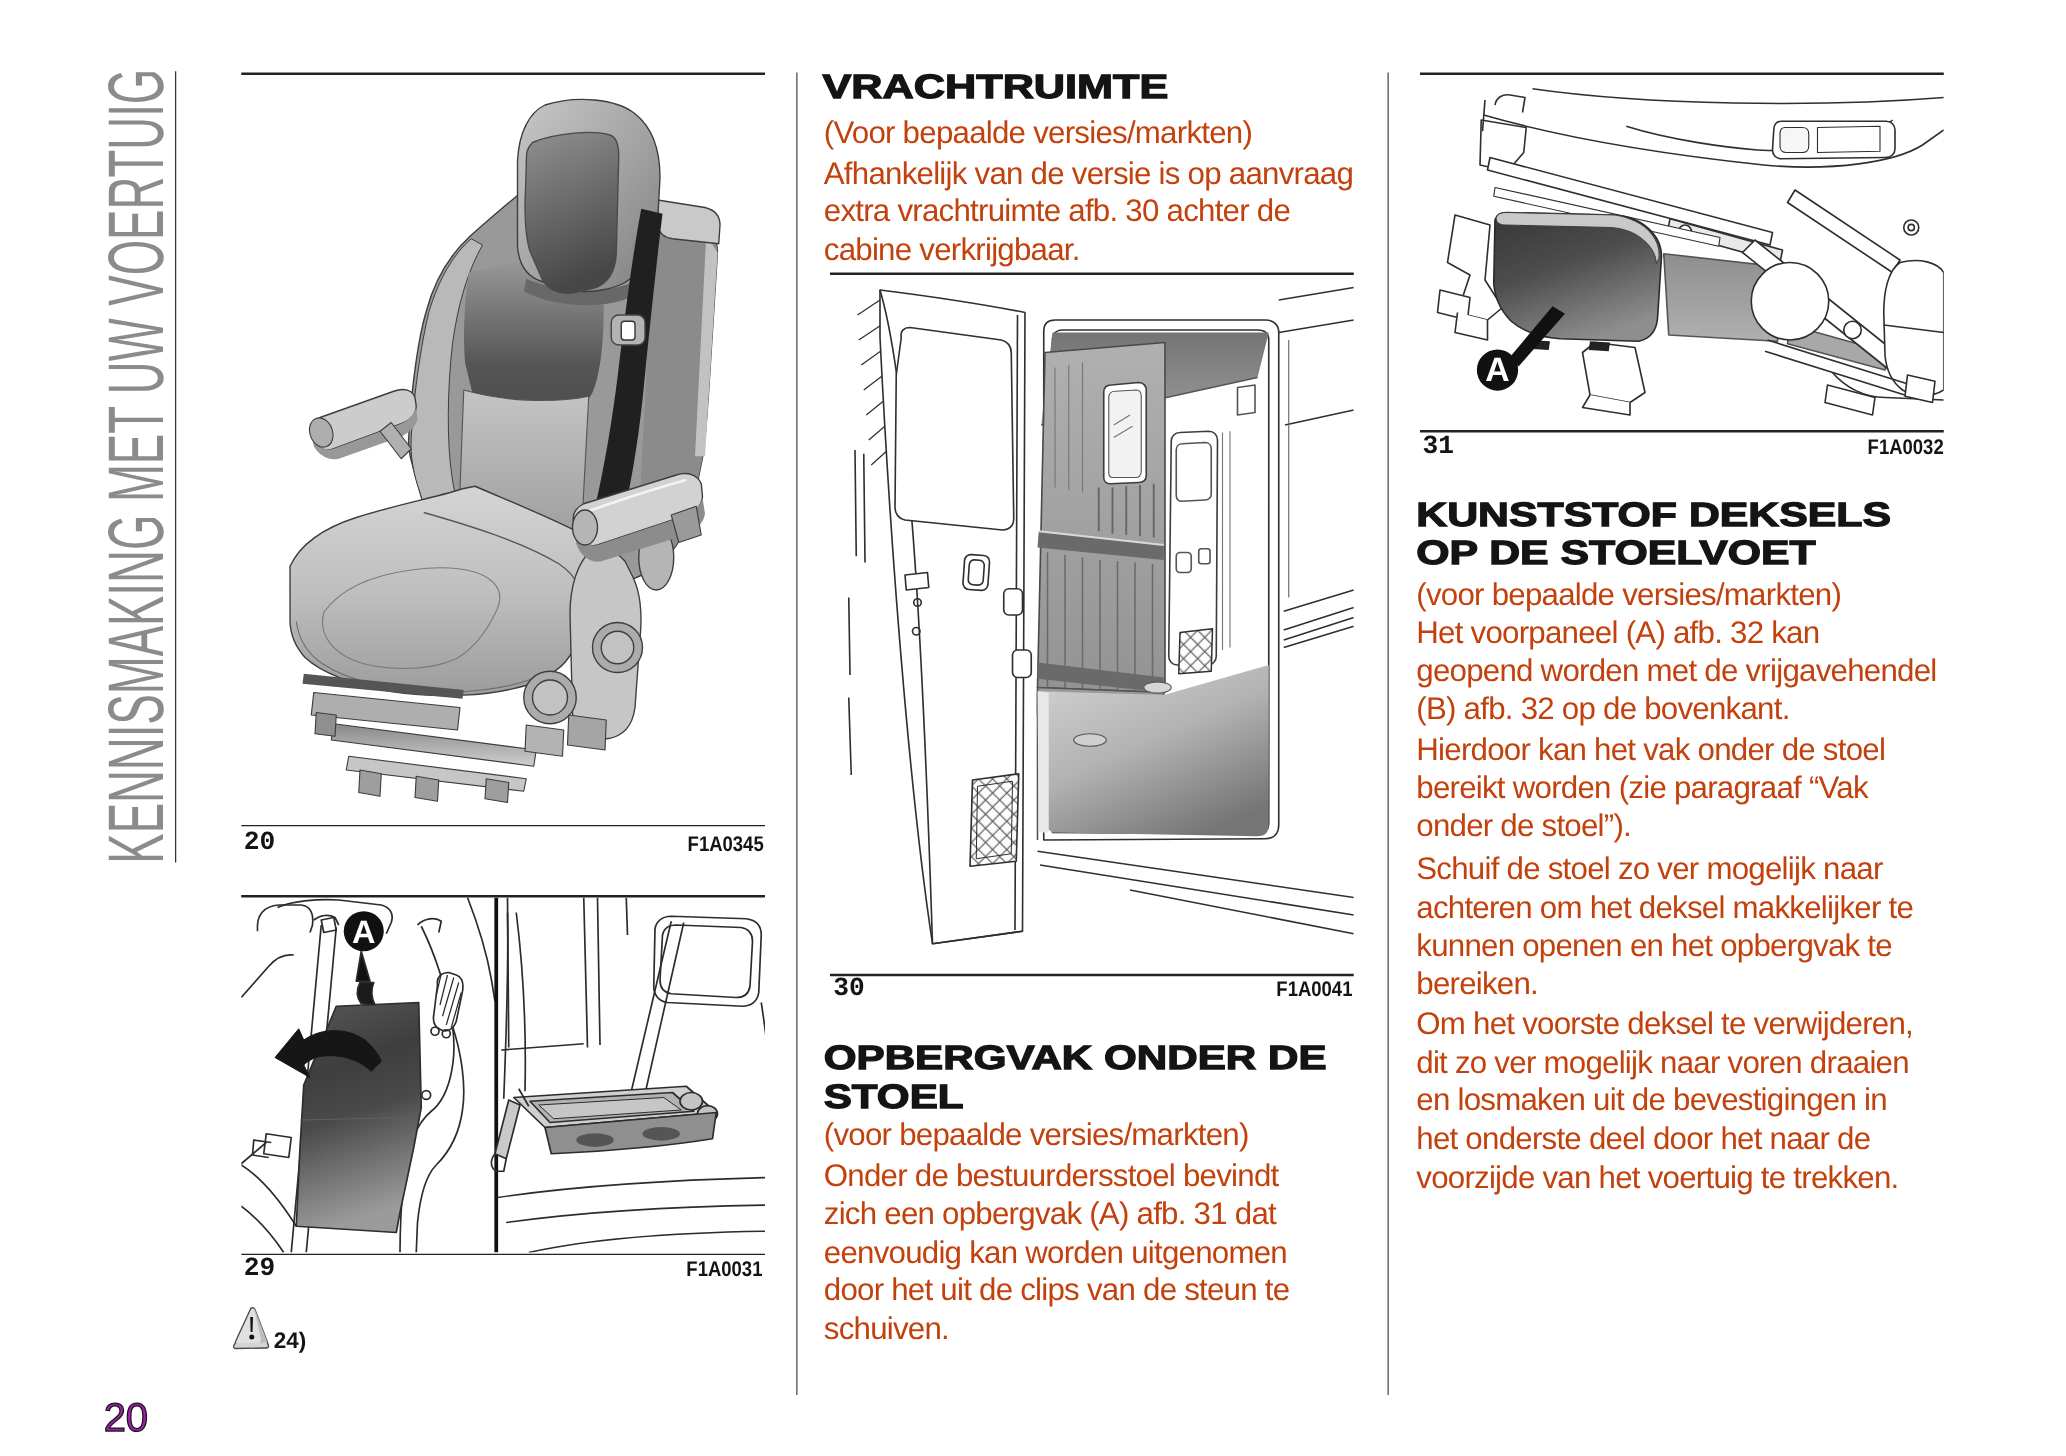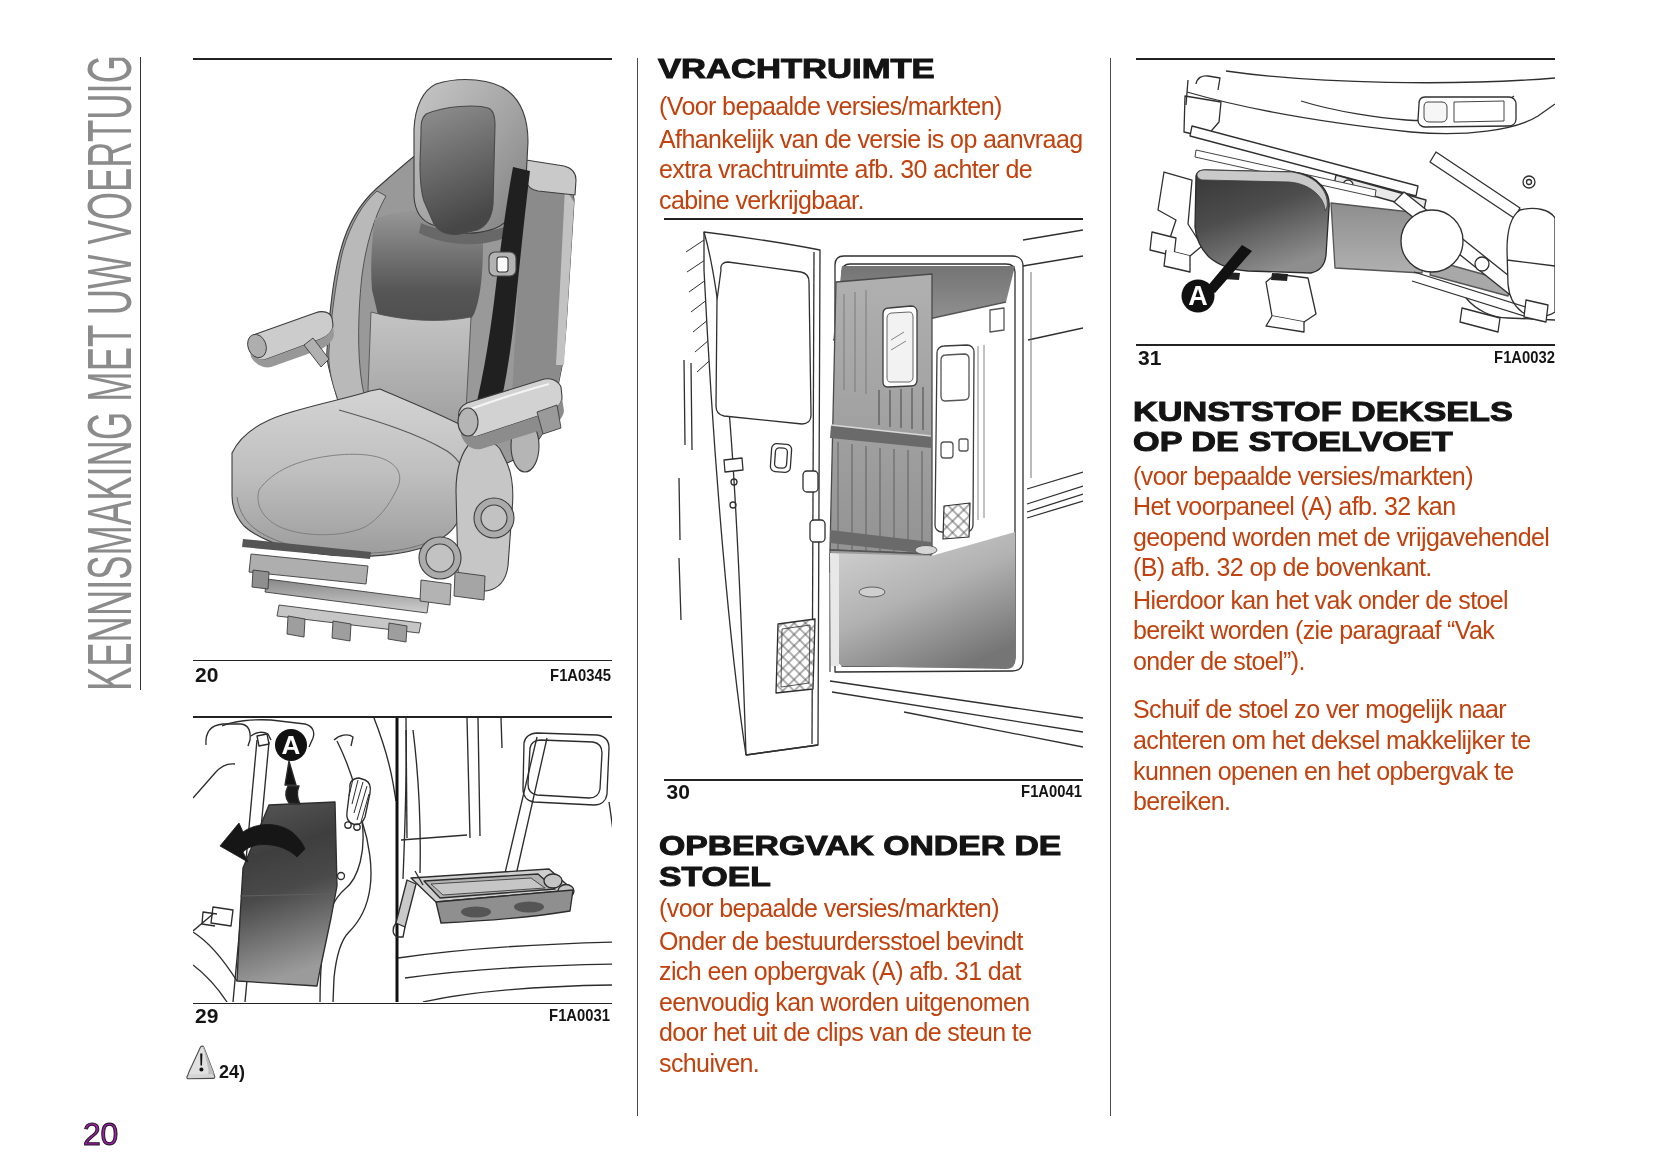--- a/index.html
+++ b/index.html
@@ -6,21 +6,21 @@
   body{width:1653px;height:1165px;position:relative;background:#ffffff;overflow:hidden;
        font-family:"Liberation Sans",sans-serif;}
   .abs{position:absolute;}
   .rule{position:absolute;background:#222;height:1.8px;}
   .vrule{position:absolute;background:#4a4a4a;width:1.3px;}
   .h1{font-weight:bold;color:#141414;font-size:27px;letter-spacing:0;line-height:29px;
       -webkit-text-stroke:1px #141414;white-space:nowrap;transform-origin:0 50%;}
   .body{color:#c2410c;font-size:25px;line-height:30.6px;letter-spacing:-0.6px;}
   .body p{margin:2px 0 0 0;padding:0;}
   .cap{font-weight:bold;color:#141414;}
-  .capnum{font-size:21px;line-height:21px;}
+  .capnum{font-size:21px;line-height:21px;font-family:Liberation Mono, monospace;}
   .capcode{font-size:17px;line-height:17px;}
 </style>
 </head>
 <body>
 
 <div class="abs" id="sidebar" style="left:109px;top:373px;width:0;height:0;">
   <div style="position:absolute;transform:translate(-50%,-50%) rotate(-90deg) scaleX(0.578);
        transform-origin:center center;white-space:nowrap;color:#8b8b8b;
        font-size:63px;">KENNISMAKING MET UW VOERTUIG</div>
 </div>
@@ -432,17 +432,21 @@
 </div>
 
 <div class="h1 abs" style="left:1133px;top:397px;line-height:30.4px;transform:scaleX(1.268);">KUNSTSTOF DEKSELS<br>OP DE STOELVOET</div>
 <div class="body abs" style="left:1133px;top:460.7px;width:460px;">(voor bepaalde versies/markten)<br>
 Het voorpaneel (A) afb. 32 kan<br>
 geopend worden met de vrijgavehendel<br>
 (B) afb. 32 op de bovenkant.
 <p style="margin-top:1.5px;">Hierdoor kan het vak onder de stoel<br>
 bereikt worden (zie paragraaf “Vak<br>
 onder de stoel”).</p>
-<p style="margin-top:18px;">Schuif de stoel zo ver mogelijk naar<br>
+<p style="margin-top:4px;">Schuif de stoel zo ver mogelijk naar<br>
 achteren om het deksel makkelijker te<br>
 kunnen openen en het opbergvak te<br>
 bereiken.</p>
-</div>
+<p style="margin-top:1.5px;">Om het voorste deksel te verwijderen,<br>
+dit zo ver mogelijk naar voren draaien<br>
+en losmaken uit de bevestigingen in<br>
+het onderste deel door het naar de<br>
+voorzijde van het voertuig te trekken.</p></div>
 
 </body></html>

